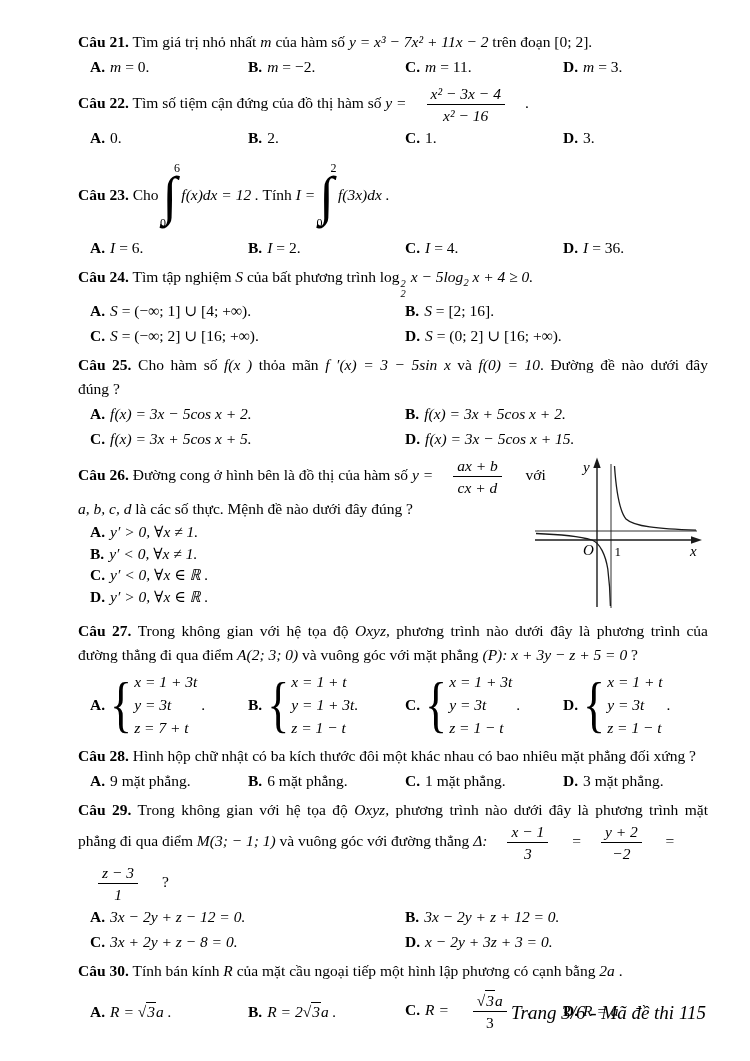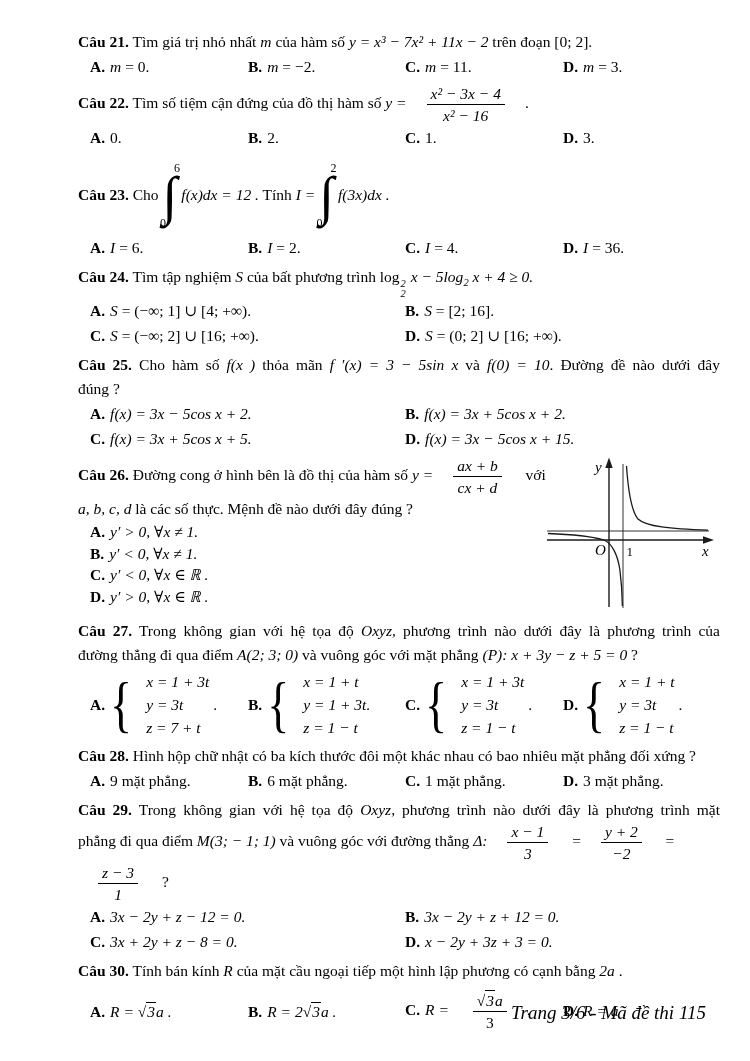--- a/index.html
+++ b/index.html
@@ -1,19 +1,19 @@
 <!DOCTYPE html>
 <html><head>
 <meta charset="utf-8">
 <style>
   * { margin:0; padding:0; box-sizing:border-box; }
   html,body { width:750px; height:1061px; background:#ffffff; }
   body { position:relative; overflow:hidden; color:#000;
          font-family:"Liberation Serif","DejaVu Serif",serif; font-size:15.5px; }
-  .page { padding:30px 30px 0 78px; }
+  .page { padding:30px 42px 0 78px; }
   .q { margin-bottom:5px; }
   .stem { line-height:24px; }
   .lbl { font-weight:bold; }
   .m { font-style:italic; }
   .just { text-align:justify; text-align-last:justify; }
   .optrow4 { display:grid; grid-template-columns:158px 157px 158px auto;
              padding-left:12px; line-height:25px; align-items:center; }
   .optrow2 { display:grid; grid-template-columns:315px auto;
              padding-left:12px; line-height:25px; }
   .ol { font-weight:bold; margin-right:5px; }
@@ -36,21 +36,21 @@
   .graph { position:absolute; top:0; right:0; }
   .graph line, .graph path.curve { stroke:#1a1a1a; fill:none; }
   .graph text { font-family:"Liberation Serif","DejaVu Serif",serif; }
   .it { font-style:italic; }
   .q27grid { display:grid; grid-template-columns:158px 157px 158px auto;
              padding-left:12px; margin-top:3px; }
   .syscell { display:flex; align-items:center; }
   .sys { display:inline-flex; align-items:center; }
   .sysbrace { display:inline-block; font-size:46px; line-height:1;
               transform:scaleY(1.32); margin-right:2px; font-style:normal; }
-  .sysl { line-height:23px;margin-left:12px; }
+  .sysl { line-height:23px; }
   .systail { margin-left:4px; }
   .sqrt { display:inline-flex; align-items:baseline; }
   .sqsign { font-style:normal; }
   .rad { border-top:1.2px solid #000; font-style:italic; padding:0 1px; }
   .q30row { display:grid; grid-template-columns:158px 157px 158px auto;
             padding-left:12px; align-items:center; margin-top:4px; min-height:48px; }
   .footer { position:absolute; top:1003px; left:0; right:44px; text-align:right;
             font-size:19px; line-height:20px;font-style:italic; }
 </style>
 </head>

